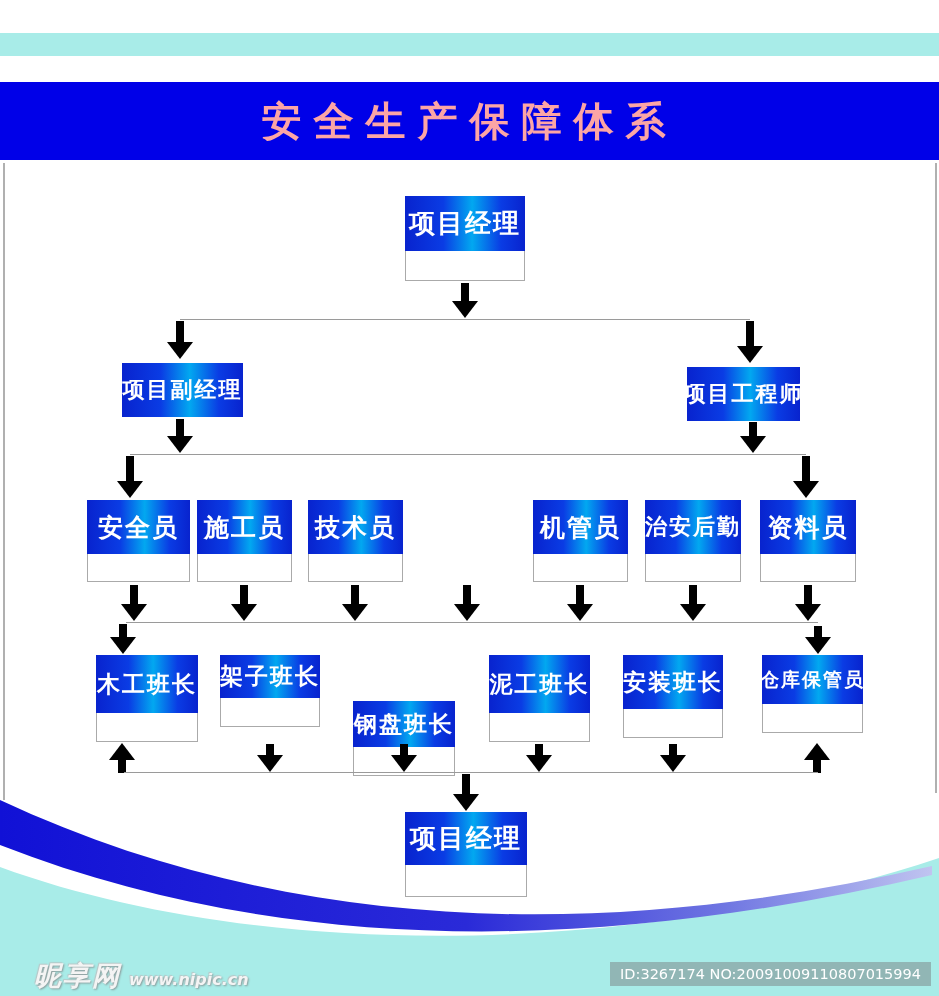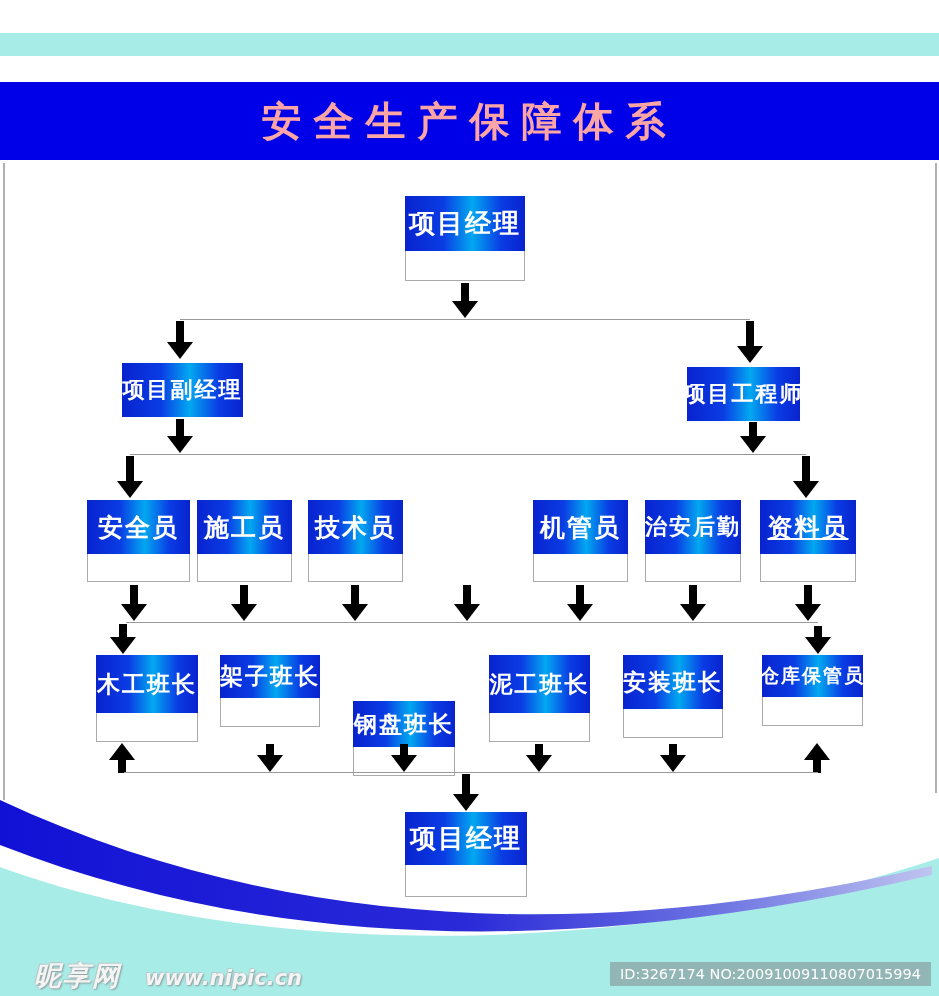--- a/index.html
+++ b/index.html
@@ -27,21 +27,21 @@
   .arr.down::after{content:"";position:absolute;left:0;bottom:0;width:0;height:0;
      border-left:13px solid transparent;border-right:13px solid transparent;border-top:17px solid #000;}
   .arr.up::before{content:"";position:absolute;left:9px;bottom:0;top:15px;width:8px;background:#000;}
   .arr.up::after{content:"";position:absolute;left:0;top:0;width:0;height:0;
      border-left:13px solid transparent;border-right:13px solid transparent;border-bottom:17px solid #000;}
   
   .swoosh{position:absolute;left:0;top:790px;}
   .wm-left{position:absolute;left:34px;top:958px;color:#f4f4f4;font-style:italic;font-weight:bold;
            text-shadow:1px 1px 2px #8a9b9b, -1px -1px 1px #b9c9c9;white-space:nowrap;}
   .wm-left .cn{font-size:27px;letter-spacing:2px;}
-  .wm-left .url{font-size:21px;margin-left:24px;}
+  .wm-left .url{font-size:16px;margin-left:8px;}
   .wm-right{position:absolute;right:8px;top:962px;background:rgba(125,138,138,0.55);color:#fff;
             font-size:14.5px;padding:4px 10px;white-space:nowrap;}
 </style>
 </head>
 <body>
 
 <div class="stage">
 
   <div class="stripe"></div>
   <div class="banner">
@@ -88,21 +88,21 @@
   </div>
   <div class="node" style="left:533px;top:500px;width:95px;">
     <div class="label f25" style="height:54px;">机管员</div>
     <div class="sub" style="height:28px;"></div>
   </div>
   <div class="node" style="left:645px;top:500px;width:96px;">
     <div class="label f22" style="height:54px;">治安后勤</div>
     <div class="sub" style="height:28px;"></div>
   </div>
   <div class="node" style="left:760px;top:500px;width:96px;">
-    <div class="label f25" style="height:54px;text-decoration:underline;">资料员</div>
+    <div class="label f25" style="height:54px;">资料员</div>
     <div class="sub" style="height:28px;"></div>
   </div>
 
   <div class="arr down" style="left:121px;top:585px;height:36px;"></div>
   <div class="arr down" style="left:231px;top:585px;height:36px;"></div>
   <div class="arr down" style="left:342px;top:585px;height:36px;"></div>
   <div class="arr down" style="left:454px;top:585px;height:36px;"></div>
   <div class="arr down" style="left:567px;top:585px;height:36px;"></div>
   <div class="arr down" style="left:680px;top:585px;height:36px;"></div>
   <div class="arr down" style="left:795px;top:585px;height:36px;"></div>
@@ -125,21 +125,21 @@
   </div>
   <div class="node" style="left:489px;top:655px;width:101px;">
     <div class="label f23" style="height:58px;">泥工班长</div>
     <div class="sub" style="height:29px;"></div>
   </div>
   <div class="node" style="left:623px;top:655px;width:100px;">
     <div class="label f23" style="height:54px;">安装班长</div>
     <div class="sub" style="height:29px;"></div>
   </div>
   <div class="node" style="left:762px;top:655px;width:101px;">
-    <div class="label f19" style="height:42px;">仓库保管员</div>
+    <div class="label f19" style="height:49px;">仓库保管员</div>
     <div class="sub" style="height:29px;"></div>
   </div>
 
   <div class="arr up" style="left:109px;top:743px;height:30px;"></div>
   <div class="arr down" style="left:257px;top:744px;height:28px;"></div>
   <div class="arr down" style="left:391px;top:744px;height:28px;"></div>
   <div class="arr down" style="left:526px;top:744px;height:28px;"></div>
   <div class="arr down" style="left:660px;top:744px;height:28px;"></div>
   <div class="arr up" style="left:804px;top:743px;height:30px;"></div>
 

